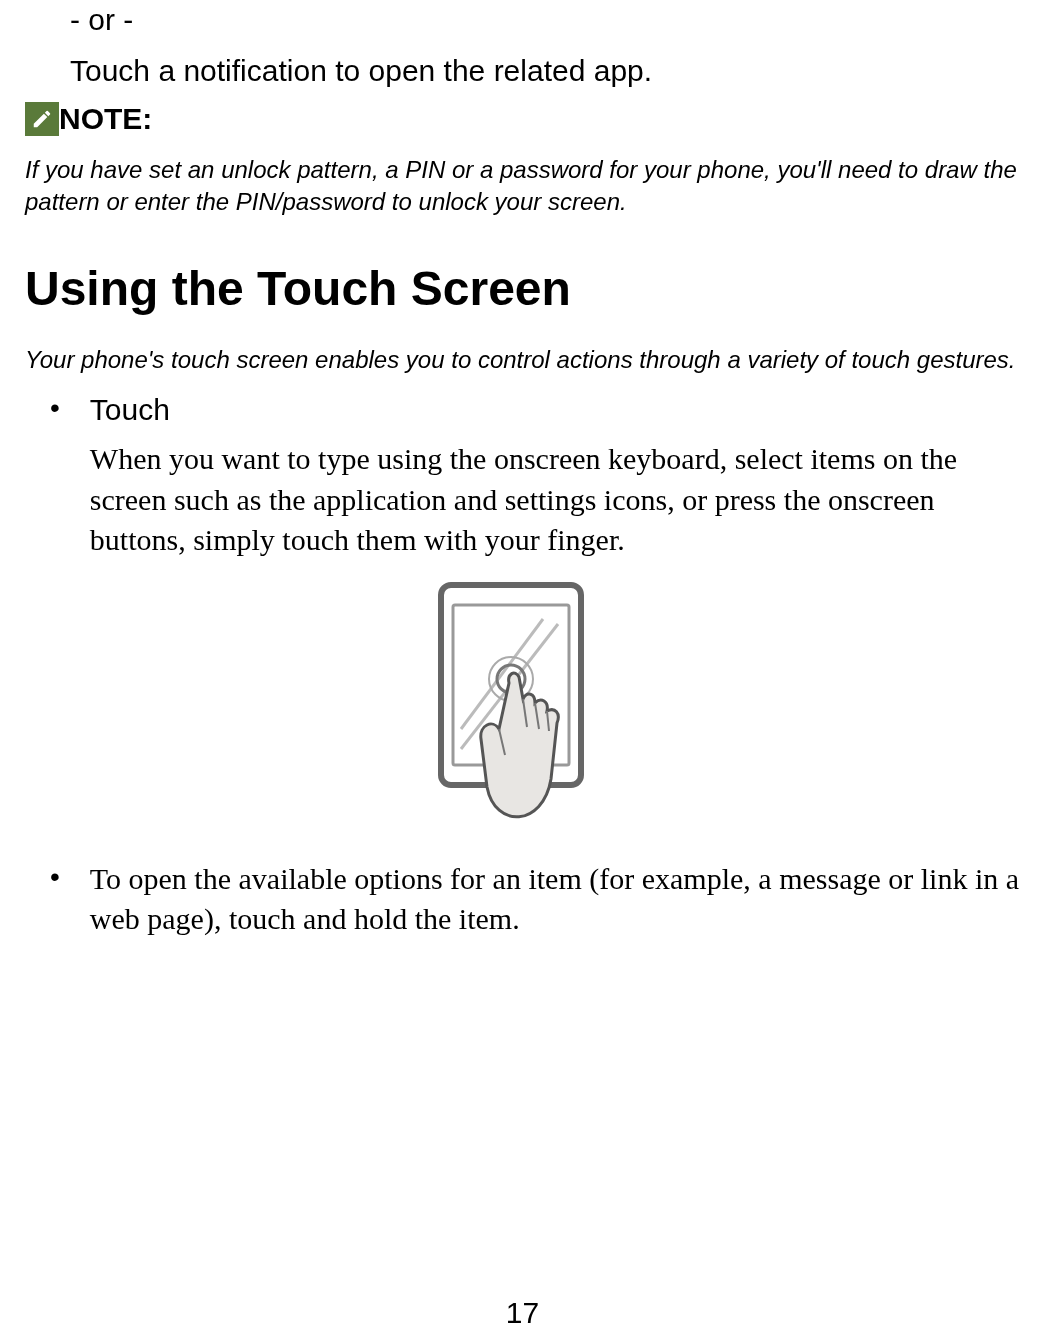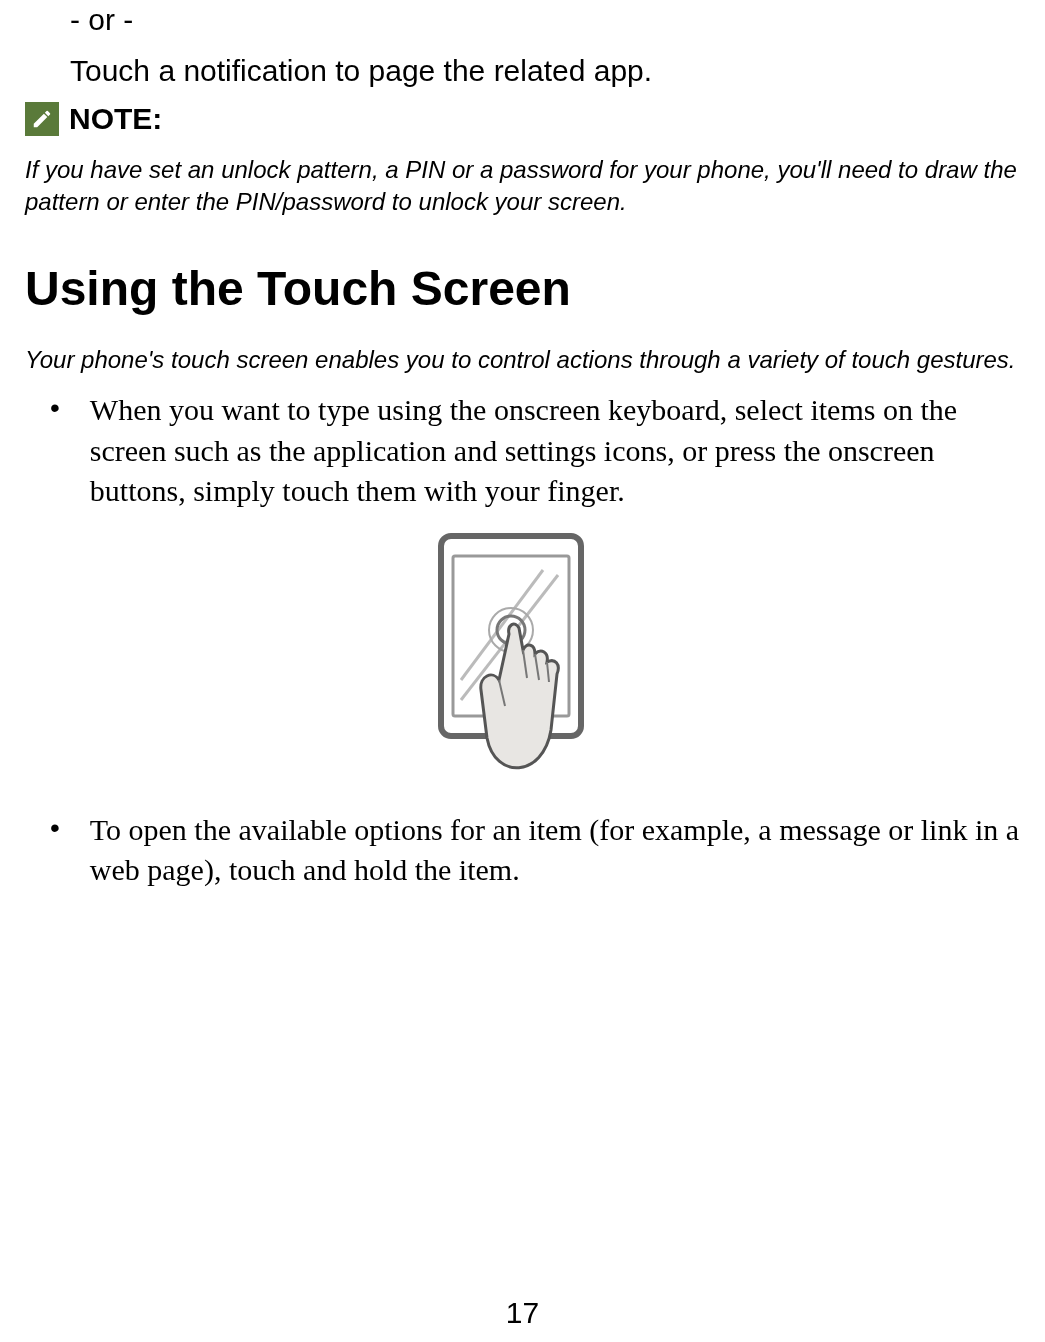--- a/index.html
+++ b/index.html
@@ -18,21 +18,20 @@
     }
     .indent-text {
       font-size: 30px;
       margin-left: 45px;
       line-height: 1.3;
       margin-bottom: 12px;
     }
     .note-row {
       display: flex;
       align-items: center;
-      gap: 10px;
       margin-bottom: 18px;
     }
     .note-icon {
       width: 34px;
       height: 34px;
       background: #5a7a3a;
       display: flex;
       align-items: center;
       justify-content: center;
     }
@@ -96,40 +95,41 @@
       left: 0;
       width: 100%;
       text-align: center;
       font-size: 30px;
     }
   </style>
 </head>
 <body>
 
 <p class="indent-text">- or -</p>
-<p class="indent-text">Touch a notification to page the related app.</p>
+<p class="indent-text">Touch a notification to open the related app.</p>
 
 <div class="note-row">
   <div class="note-icon">
     <svg viewBox="0 0 24 24">
       <path d="M3 17.25V21h3.75L17.81 9.94l-3.75-3.75L3 17.25zM20.71 7.04a1 1 0 0 0 0-1.41l-2.34-2.34a1 1 0 0 0-1.41 0l-1.83 1.83 3.75 3.75 1.83-1.83z"></path>
     </svg>
   </div>
   <span class="note-label">NOTE:</span>
 </div>
 
 <p class="body-text">If you have set an unlock pattern, a PIN or a password for your phone, you'll need to draw the pattern or enter the PIN/password to unlock your screen.</p>
 
 <h2 class="heading">Using the Touch Screen</h2>
 
 <p class="body-text">Your phone's touch screen enables you to control actions through a variety of touch gestures.</p>
 
 <div class="bullet-item">
   <span class="bullet-dot">•</span>
   <div class="bullet-content">
+    <p class="bullet-title">Touch</p>
     <p class="bullet-desc">When you want to type using the onscreen keyboard, select items on the screen such as the application and settings icons, or press the onscreen buttons, simply touch them with your finger.</p>
   </div>
 </div>
 
 <div class="illustration">
   <svg viewBox="0 0 200 260">
 
     <rect x="18" y="6" width="140" height="200" rx="10" fill="none" stroke="#666" stroke-width="6"></rect>
 
     <rect x="30" y="26" width="116" height="160" rx="2" fill="none" stroke="#999" stroke-width="3"></rect>

